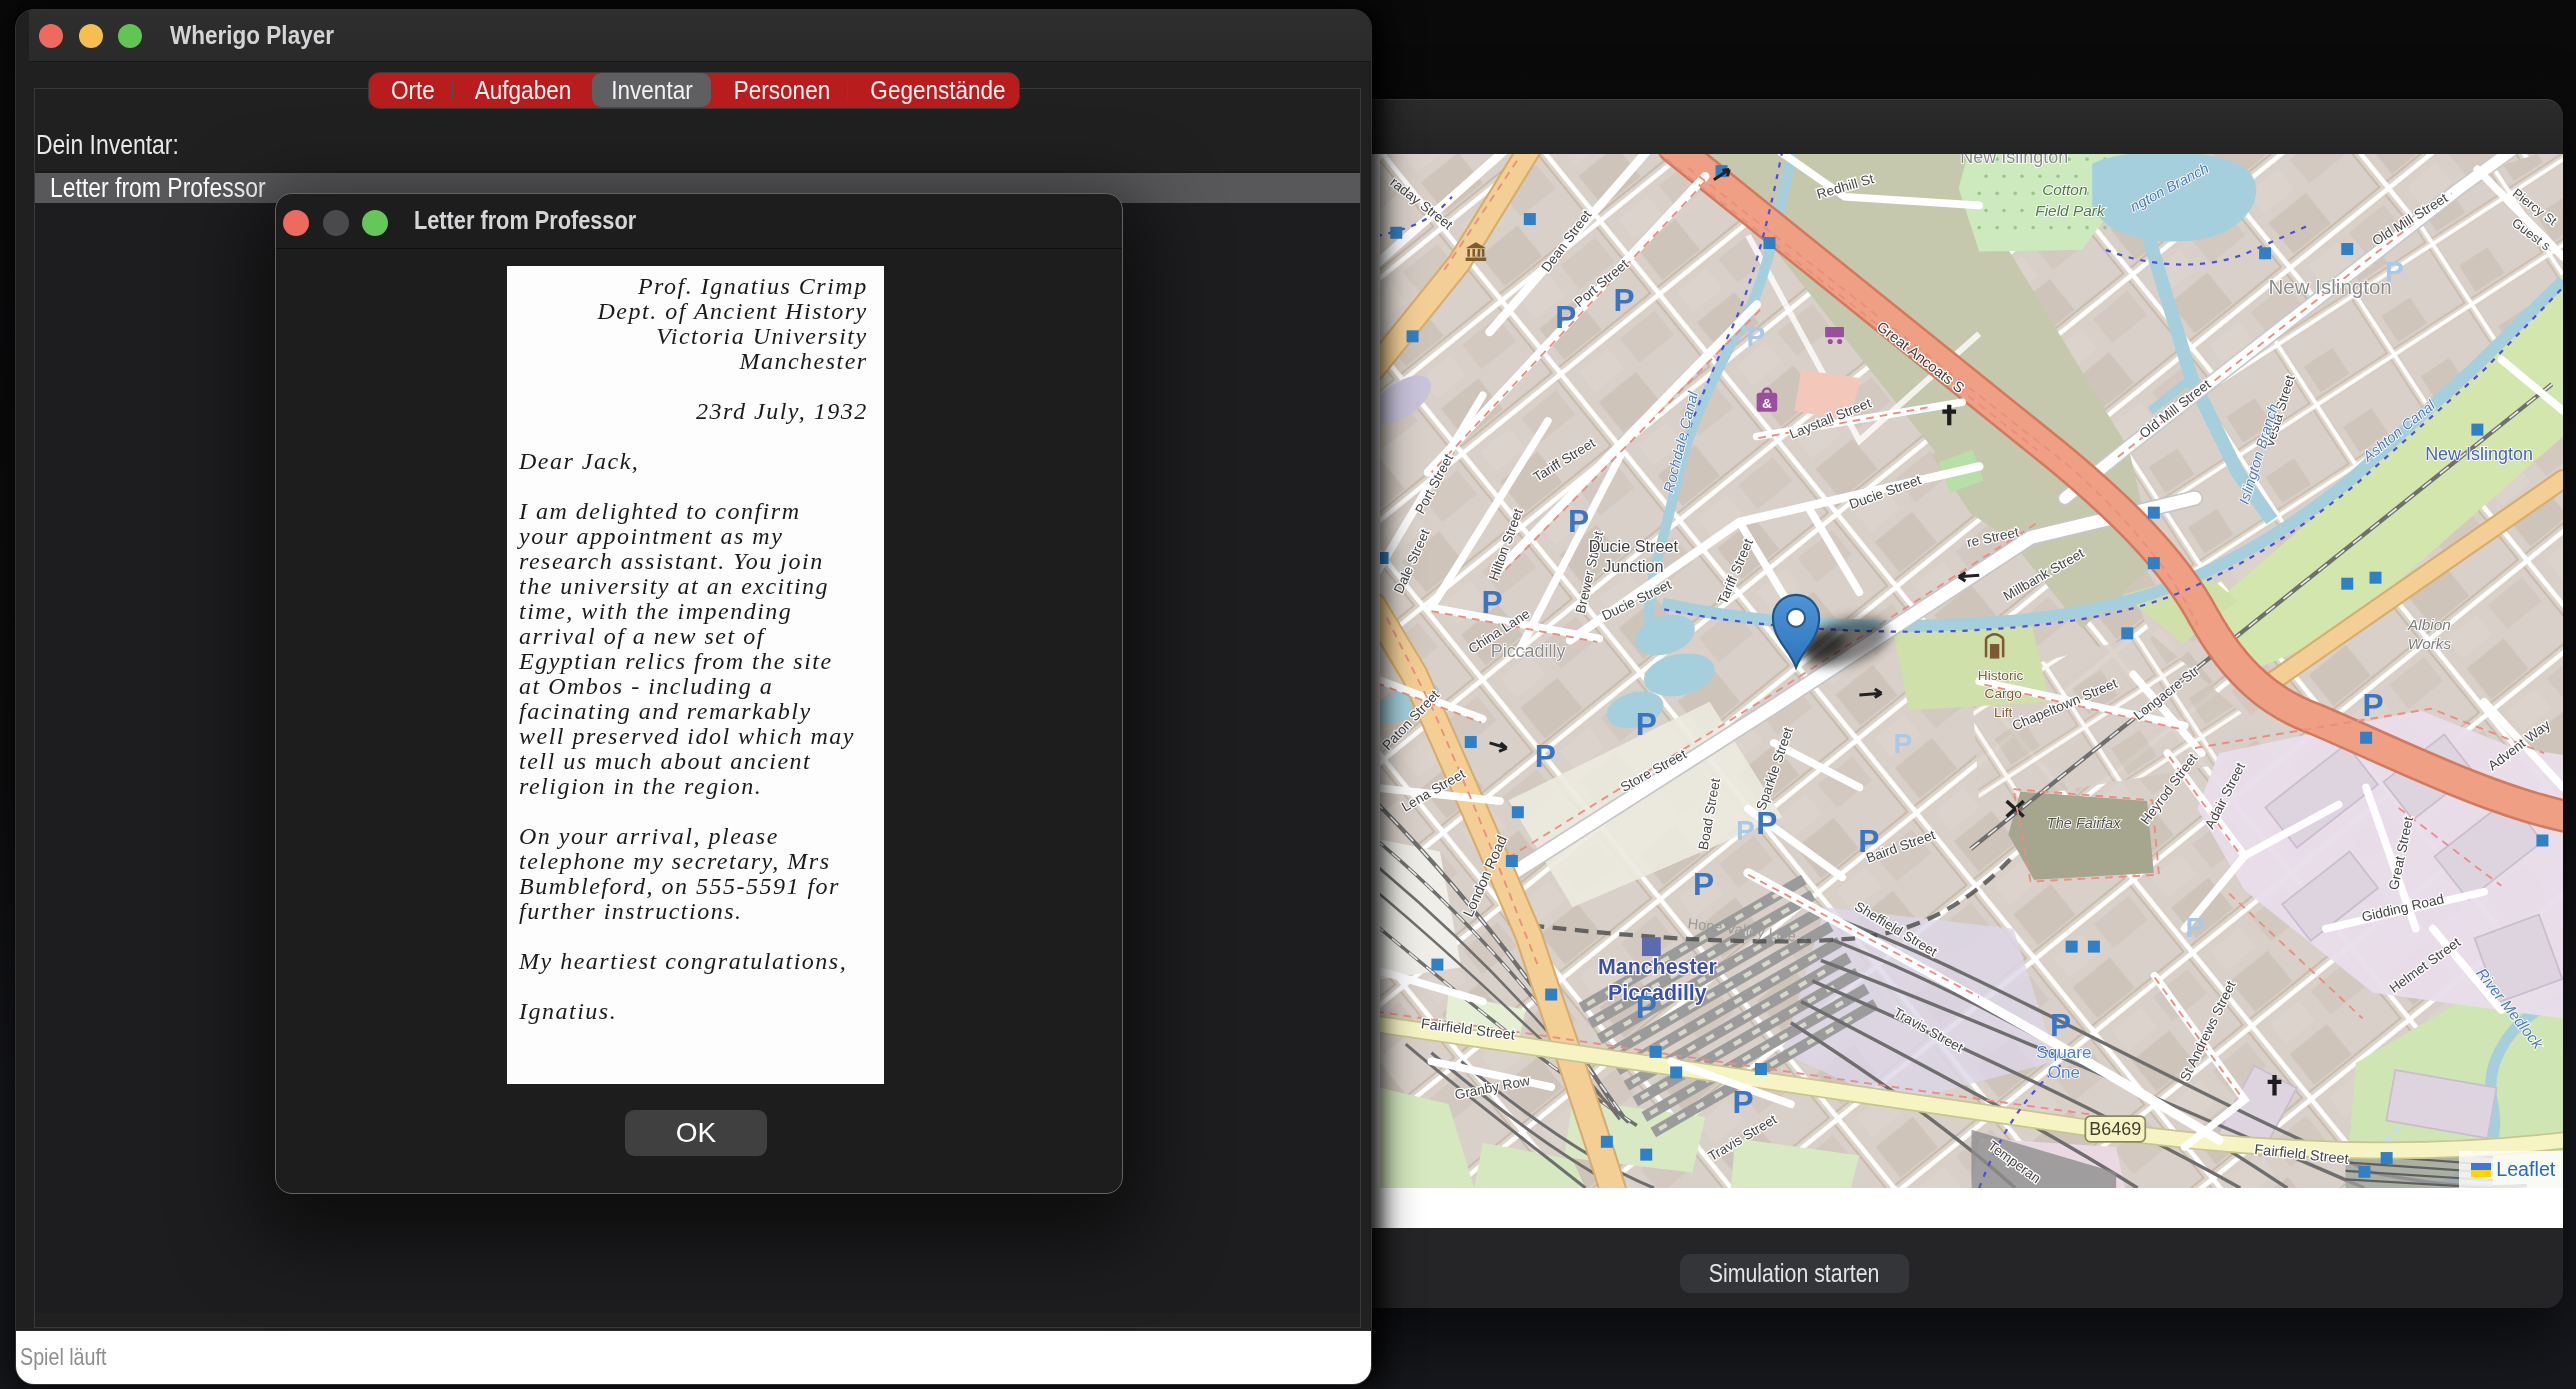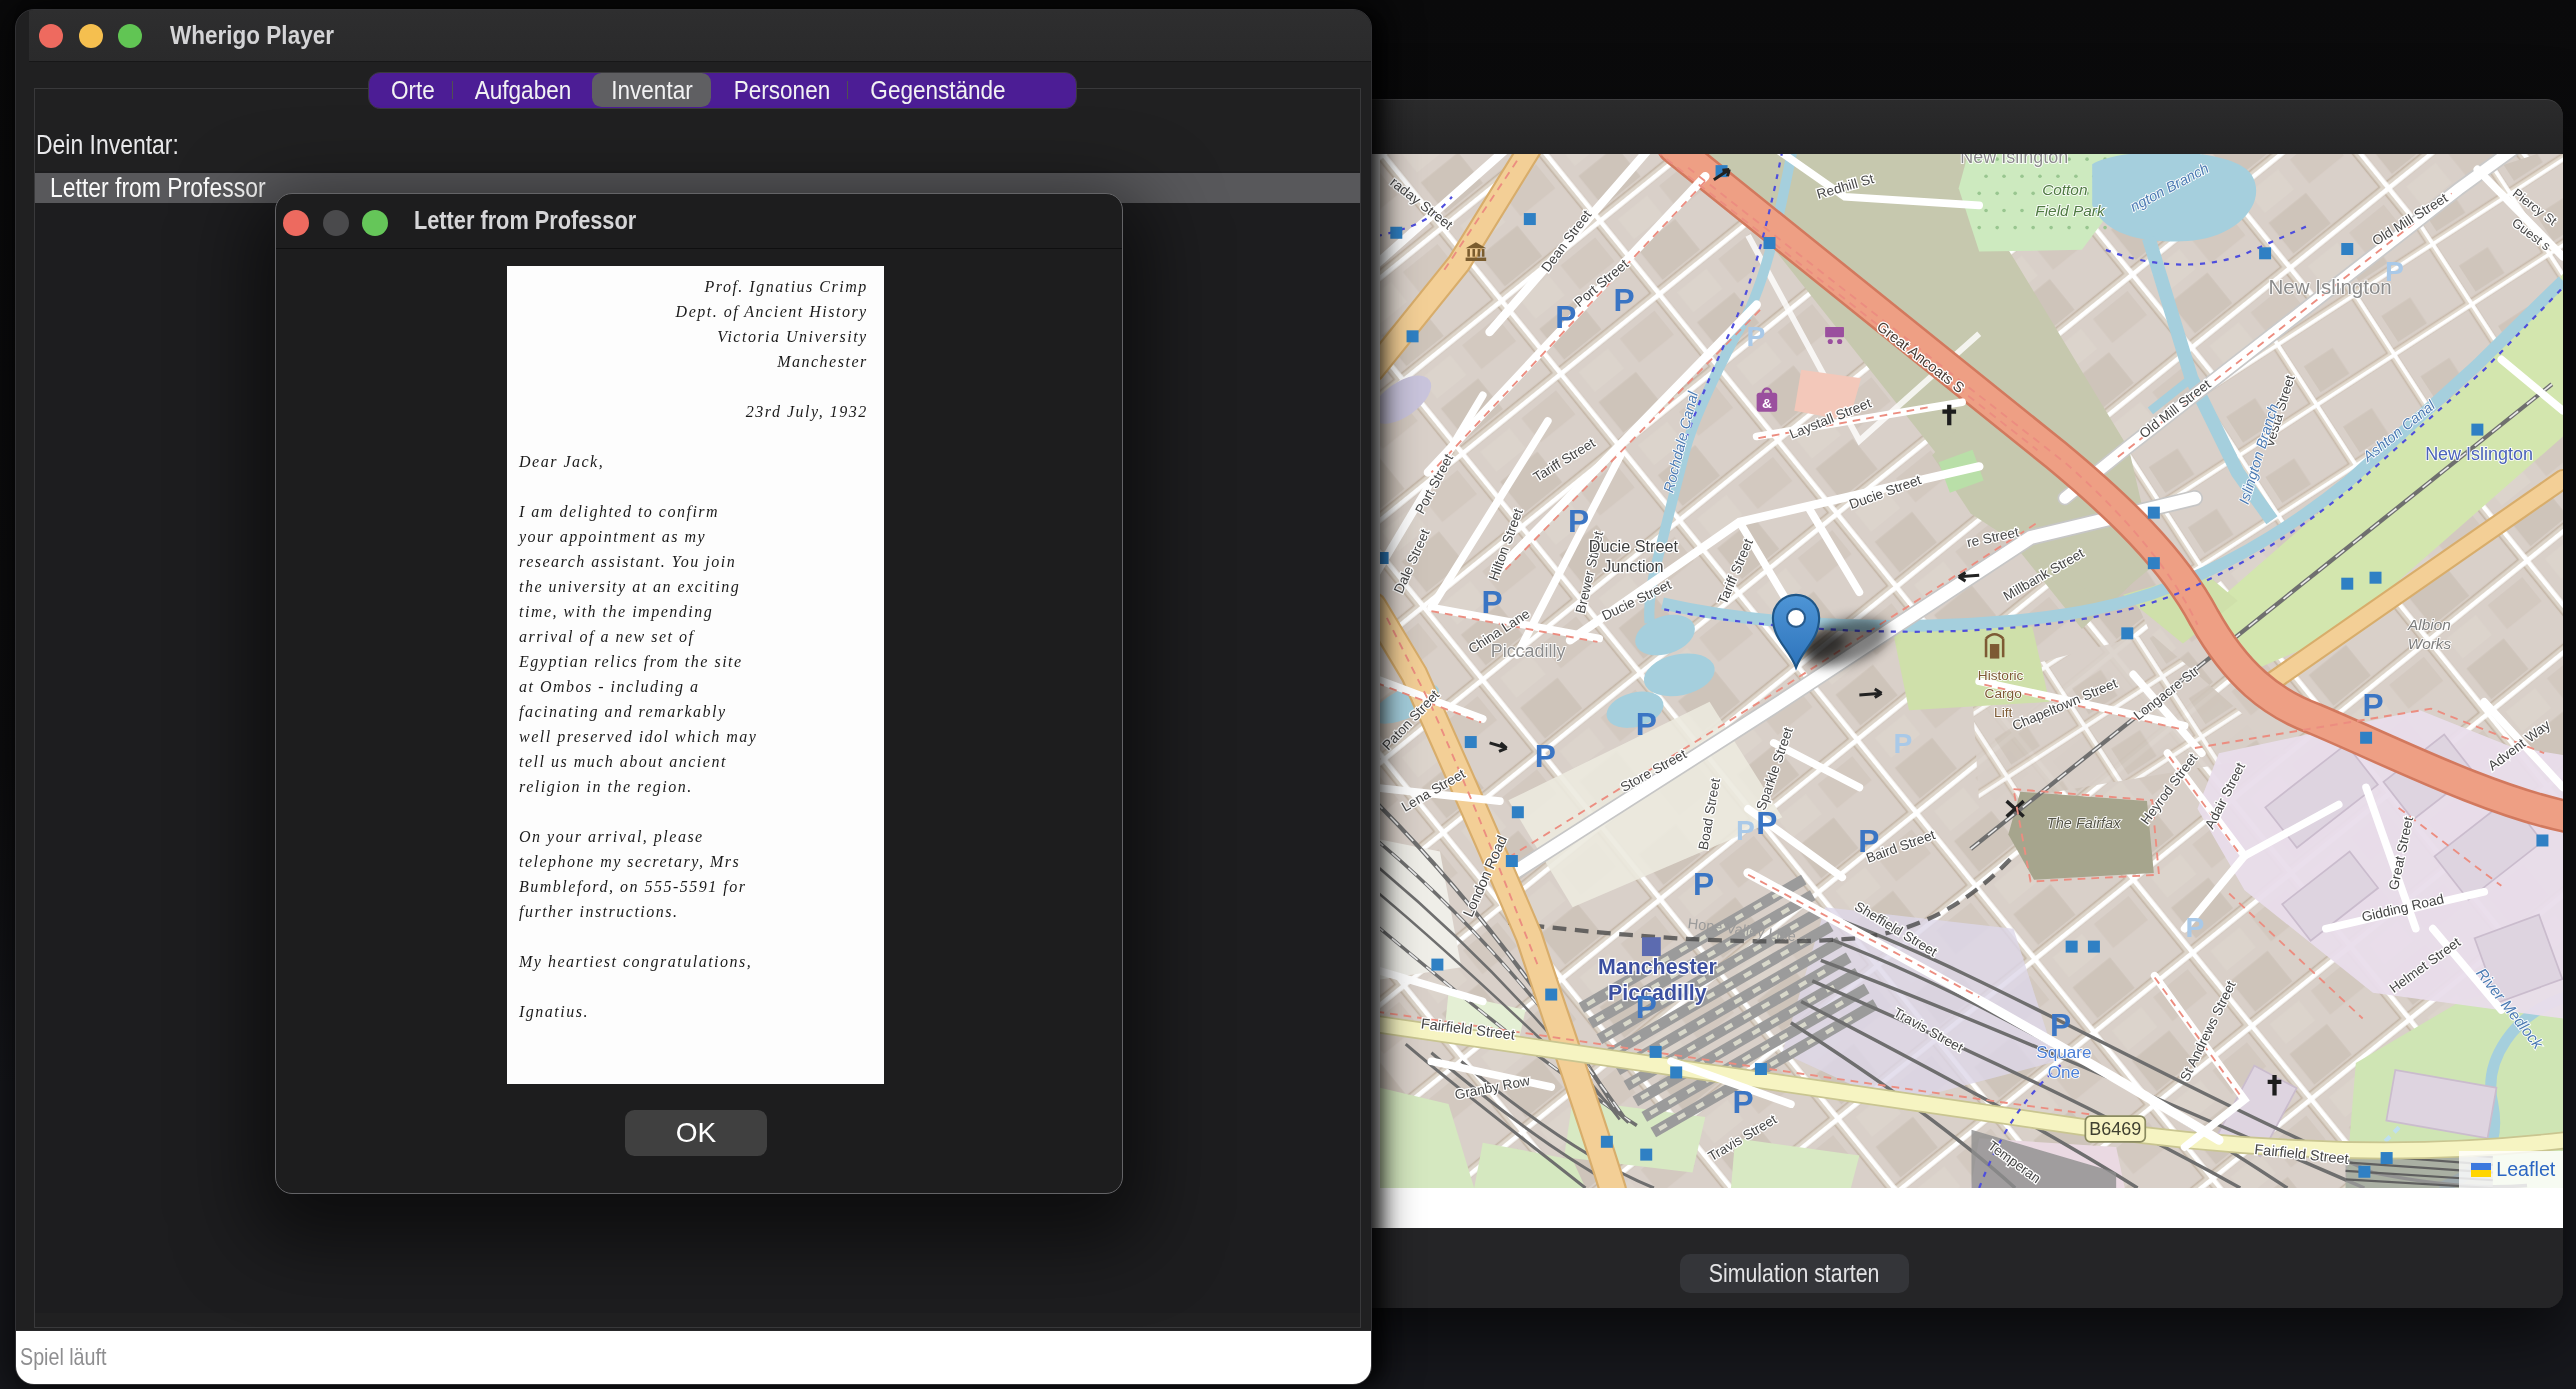--- a/index.html
+++ b/index.html
@@ -24,21 +24,21 @@
 #whwin { position:absolute; left:14.5px; top:8.6px; width:1357px; height:1376px; background:#202021;
   border-radius:19px; box-shadow:13.7px 0 19px -6.8px rgba(0,0,0,.85), 0 0 39px 8.6px rgba(0,0,0,.6); overflow:hidden; border:0.9px solid #313134; }
 #whtitle { position:absolute; left:13px; top:0; width:100%; height:52px;
   background:linear-gradient(180deg,#2e2e2f 0%,#2a2a2b 100%); border-bottom:1.7px solid #171718;text-align:center; }
 .tl { position:absolute; top:14.5px; width:24px; height:24px; border-radius:50%; }
 #whtitle .t1 { left:10.3px; background:#ee6a5f; }
 #whtitle .t2 { left:50px; background:#f5bf4f; }
 #whtitle .t3 { left:89px; background:#61c554; }
 #whtitle .cap { position:absolute; left:141px; top:0; font-size:26.5px; font-weight:bold; color:#d4d4d6; line-height:50px; transform:scaleX(.85); transform-origin:left center; }
 #frame { position:absolute; left:18px; top:78px; width:1327px; height:1240px; border:1.7px solid #39393b; }
-#tabs { position:absolute; left:352px; top:62px; width:709px; height:37px; background:#4c1d95;
+#tabs { position:absolute; left:352px; top:62px; width:652px; height:37px; background:#b91c1c;
   border:0.9px solid #3a3a3c; border-radius:12px; }
 #tabs .sel { position:absolute; left:223px; top:0.9px; width:119px; height:34px; background:#5f5f62; border-radius:9.4px; }
 #tabs .tx { position:absolute; top:0; height:35px; line-height:35px; font-size:26.5px; color:#f2f2f3; transform:translateX(-50%) scaleX(.85); }
 #tabs .sep { position:absolute; top:8.6px; width:1.7px; height:18px; background:#505052; }
 #invlabel { position:absolute; left:20.5px; top:120px; font-size:27px; color:#e8e8ea; transform:scaleX(.85); transform-origin:left center; }
 #list { position:absolute; left:19.7px; top:161px; width:1325px; height:1142px; background:#1d1d1f; }
 #list .row { position:absolute; left:0; top:2.6px; width:100%; height:30px; background:#58585b;
   font-size:27px; color:#fafafa; line-height:30px; padding-left:14.5px; }
 #list .row span { display:inline-block; transform:scaleX(.85); transform-origin:left center; }
 #status { position:absolute; left:0; top:1320px; width:100%; height:56px; background:#ffffff;
@@ -47,21 +47,21 @@
 
 #dlg { position:absolute; left:275px; top:193px; width:848px; height:1001px; background:#1d1d1e;
   border-radius:17px; border:0.9px solid #646467; box-shadow:0 26px 77px 21.4px rgba(0,0,0,.55); }
 #dlg .bar { position:absolute; left:0; top:0; width:100%; height:55px; border-bottom:0.9px solid #0f0f10; }
 #dlg .t1 { left:6.8px; top:16.3px; background:#ed6a5f; }
 #dlg .t2 { left:47px; top:16.3px; background:#4a4a4c; }
 #dlg .t3 { left:86px; top:16.3px; background:#65c659; }
 #dlg .t1,#dlg .t2,#dlg .t3 { width:26px; height:26px; }
 #dlg .cap { position:absolute; left:138px; top:0; font-size:26.5px; font-weight:bold; color:#d6d6d8; line-height:53px; transform:scaleX(.82); transform-origin:left center; }
 #letter { position:absolute; left:231px; top:72px; width:377px; height:818px; background:#fdfdfd;
-  font-family:"Liberation Serif", serif; font-style:italic; font-size:16px; line-height:25px;
+  font-family:"Liberation Serif", serif; font-style:italic; font-size:24px; line-height:25px;
   color:#1a1a1a; padding:7.7px 16.3px 0 12px; overflow:hidden; }
 #letter div { white-space:nowrap; letter-spacing:1.5px; }
 #letter .r { text-align:right; }
 #okbtn { position:absolute; left:349px; top:916px; width:142px; height:46px; background:#404040;
   border-radius:9.4px; color:#ffffff; font-size:28px; text-align:center; line-height:46px; }
 </style></head>
 <body>
 <div id="desk">
   <div id="mapwin">
     <div id="mapview">

